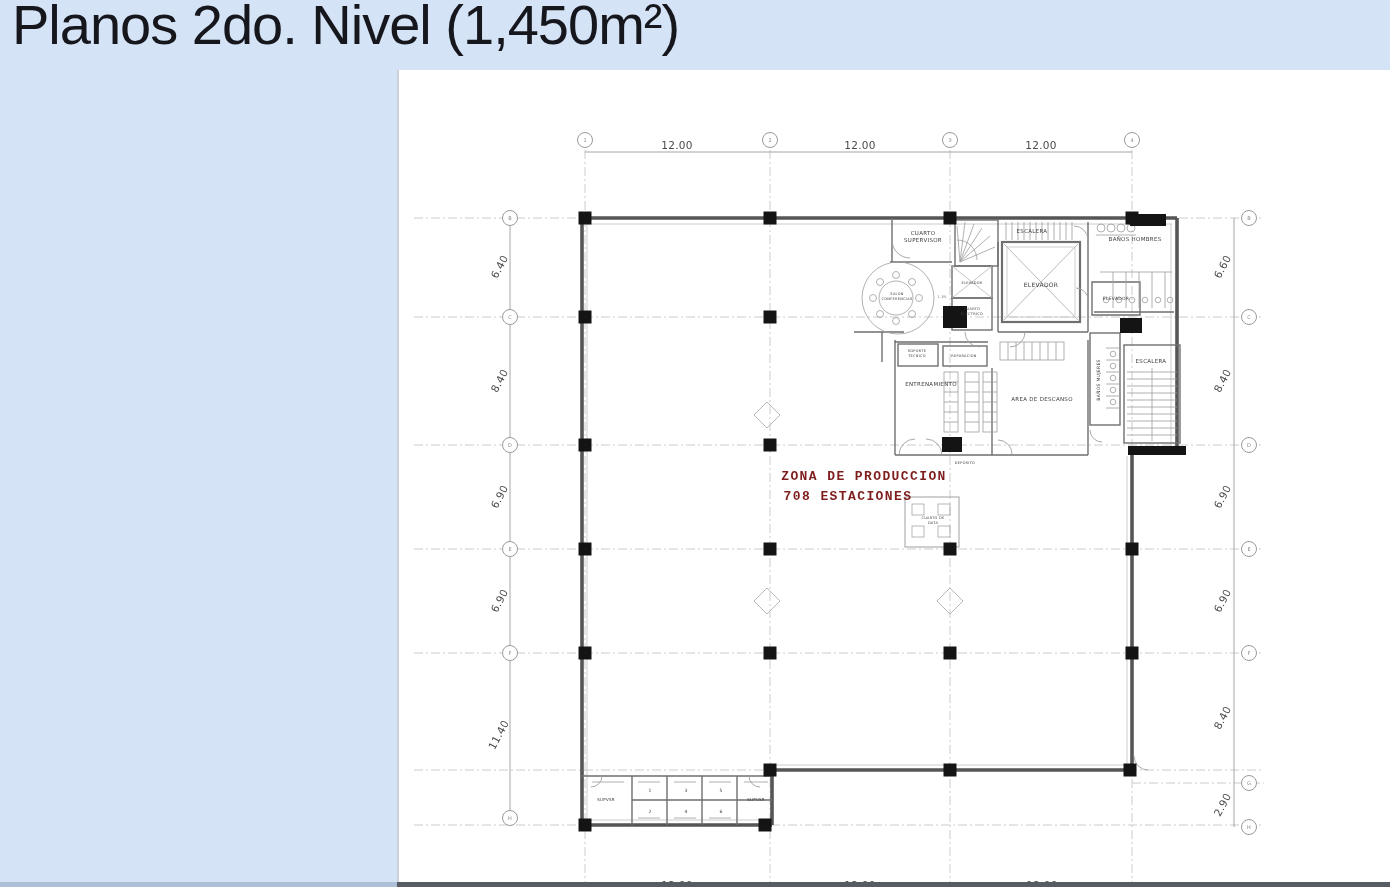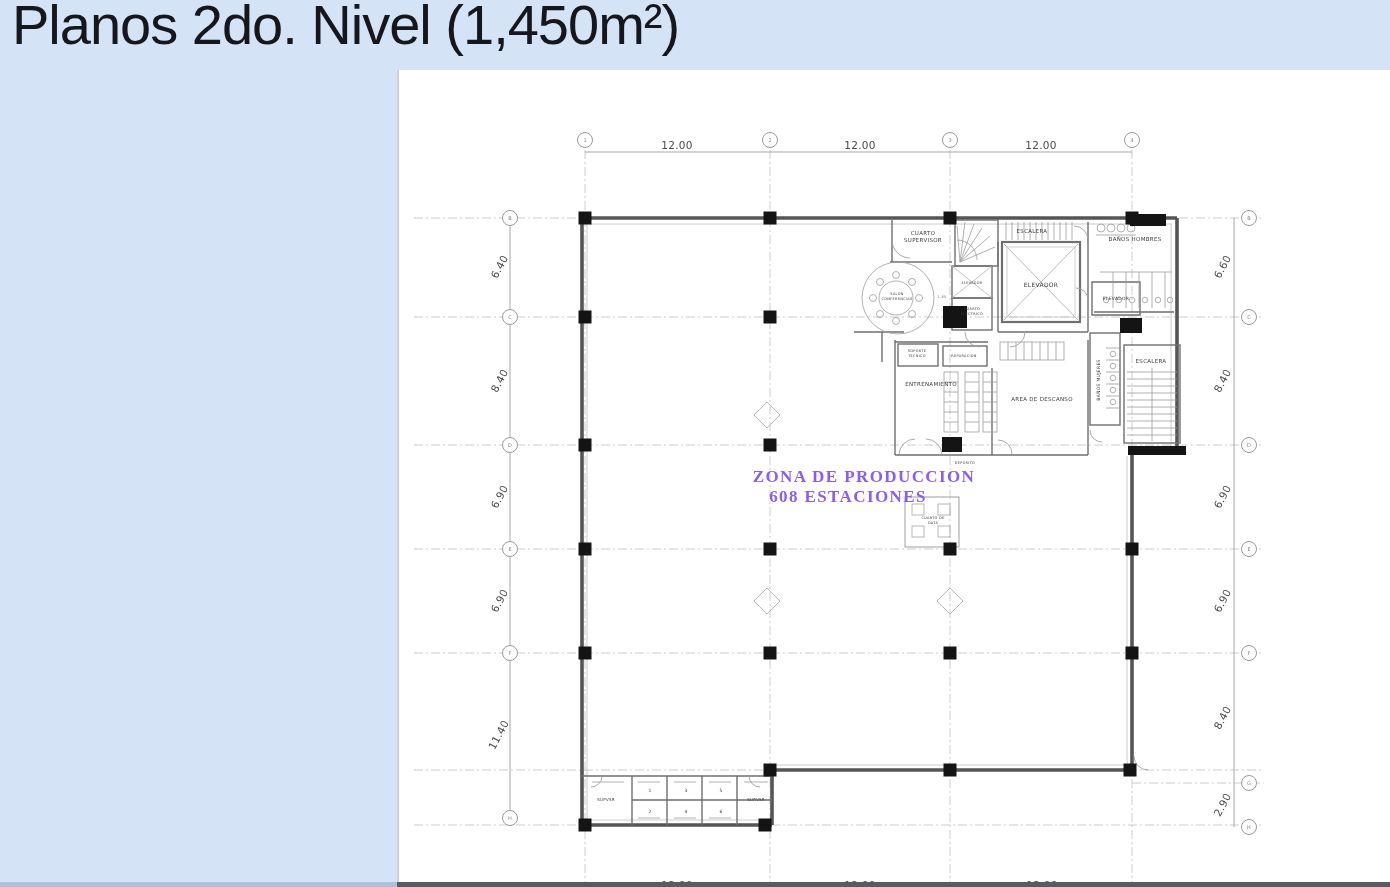--- a/index.html
+++ b/index.html
@@ -21,22 +21,22 @@
   .rl{
     position:absolute;transform:translate(-50%,-50%);
     white-space:pre-line;text-align:center;color:#3b3b3b;
     font-family:"DejaVu Sans",sans-serif;line-height:1.3;letter-spacing:.3px;
   }
   .rot{transform:translate(-50%,-50%) rotate(-62deg);}
   .rot90{transform:translate(-50%,-50%) rotate(-90deg);}
   .dim{color:#4a4a4a;font-size:10.5px;}
   .bub{color:#8a8a8a;font-size:5px;letter-spacing:0;}
   .zone{
-    font-size:17px;font-weight:bold;color:#8b5cf6;letter-spacing:1.4px;
-    font-family:Liberation Serif, serif;
+    font-size:13px;font-weight:bold;color:#7f1d1d;letter-spacing:1.4px;
+    font-family:Liberation Mono, monospace;
   }
   .bar-dark{position:absolute;left:397px;top:882px;width:993px;height:5px;background:#575b62;}
   .bar-blue{position:absolute;left:0;top:882px;width:397px;height:5px;background:#aec0d8;}
 </style>
 </head>
 <body>
 
 <div class="title">Planos 2do. Nivel (1,450m²)</div>
 
 <div class="canvas">
@@ -262,21 +262,21 @@
     <div class="rl" style="left:1040px;top:400px;font-size:5.5px">AREA DE DESCANSO</div>
     <div class="rl rot90" style="left:1097px;top:380px;font-size:4.5px">BAÑOS MUJERES</div>
     <div class="rl" style="left:1149px;top:362px;font-size:5.5px">ESCALERA</div>
     <div class="rl" style="left:963px;top:463px;font-size:3.5px">DEPOSITO</div>
     <div class="rl" style="left:931px;top:521px;font-size:3.5px">CUARTO DE
 DATA</div>
     <div class="rl" style="left:604px;top:800px;font-size:4px">SUPVSR</div>
     <div class="rl" style="left:754px;top:800px;font-size:4px">SUPVSR</div>
 
     <div class="rl zone" style="left:862px;top:477px">ZONA DE PRODUCCION</div>
-    <div class="rl zone" style="left:846px;top:497px">608 ESTACIONES</div>
+    <div class="rl zone" style="left:846px;top:497px">708 ESTACIONES</div>
 
     <div class="rl" style="left:648px;top:791px;font-size:4.5px">1</div>
     <div class="rl" style="left:648px;top:812px;font-size:4.5px">2</div>
     <div class="rl" style="left:684px;top:791px;font-size:4.5px">3</div>
     <div class="rl" style="left:684px;top:812px;font-size:4.5px">4</div>
     <div class="rl" style="left:719px;top:791px;font-size:4.5px">5</div>
     <div class="rl" style="left:719px;top:812px;font-size:4.5px">6</div>
 
     <div class="rl" style="left:940px;top:297px;font-size:3.5px;color:#777">1.85</div>
 

